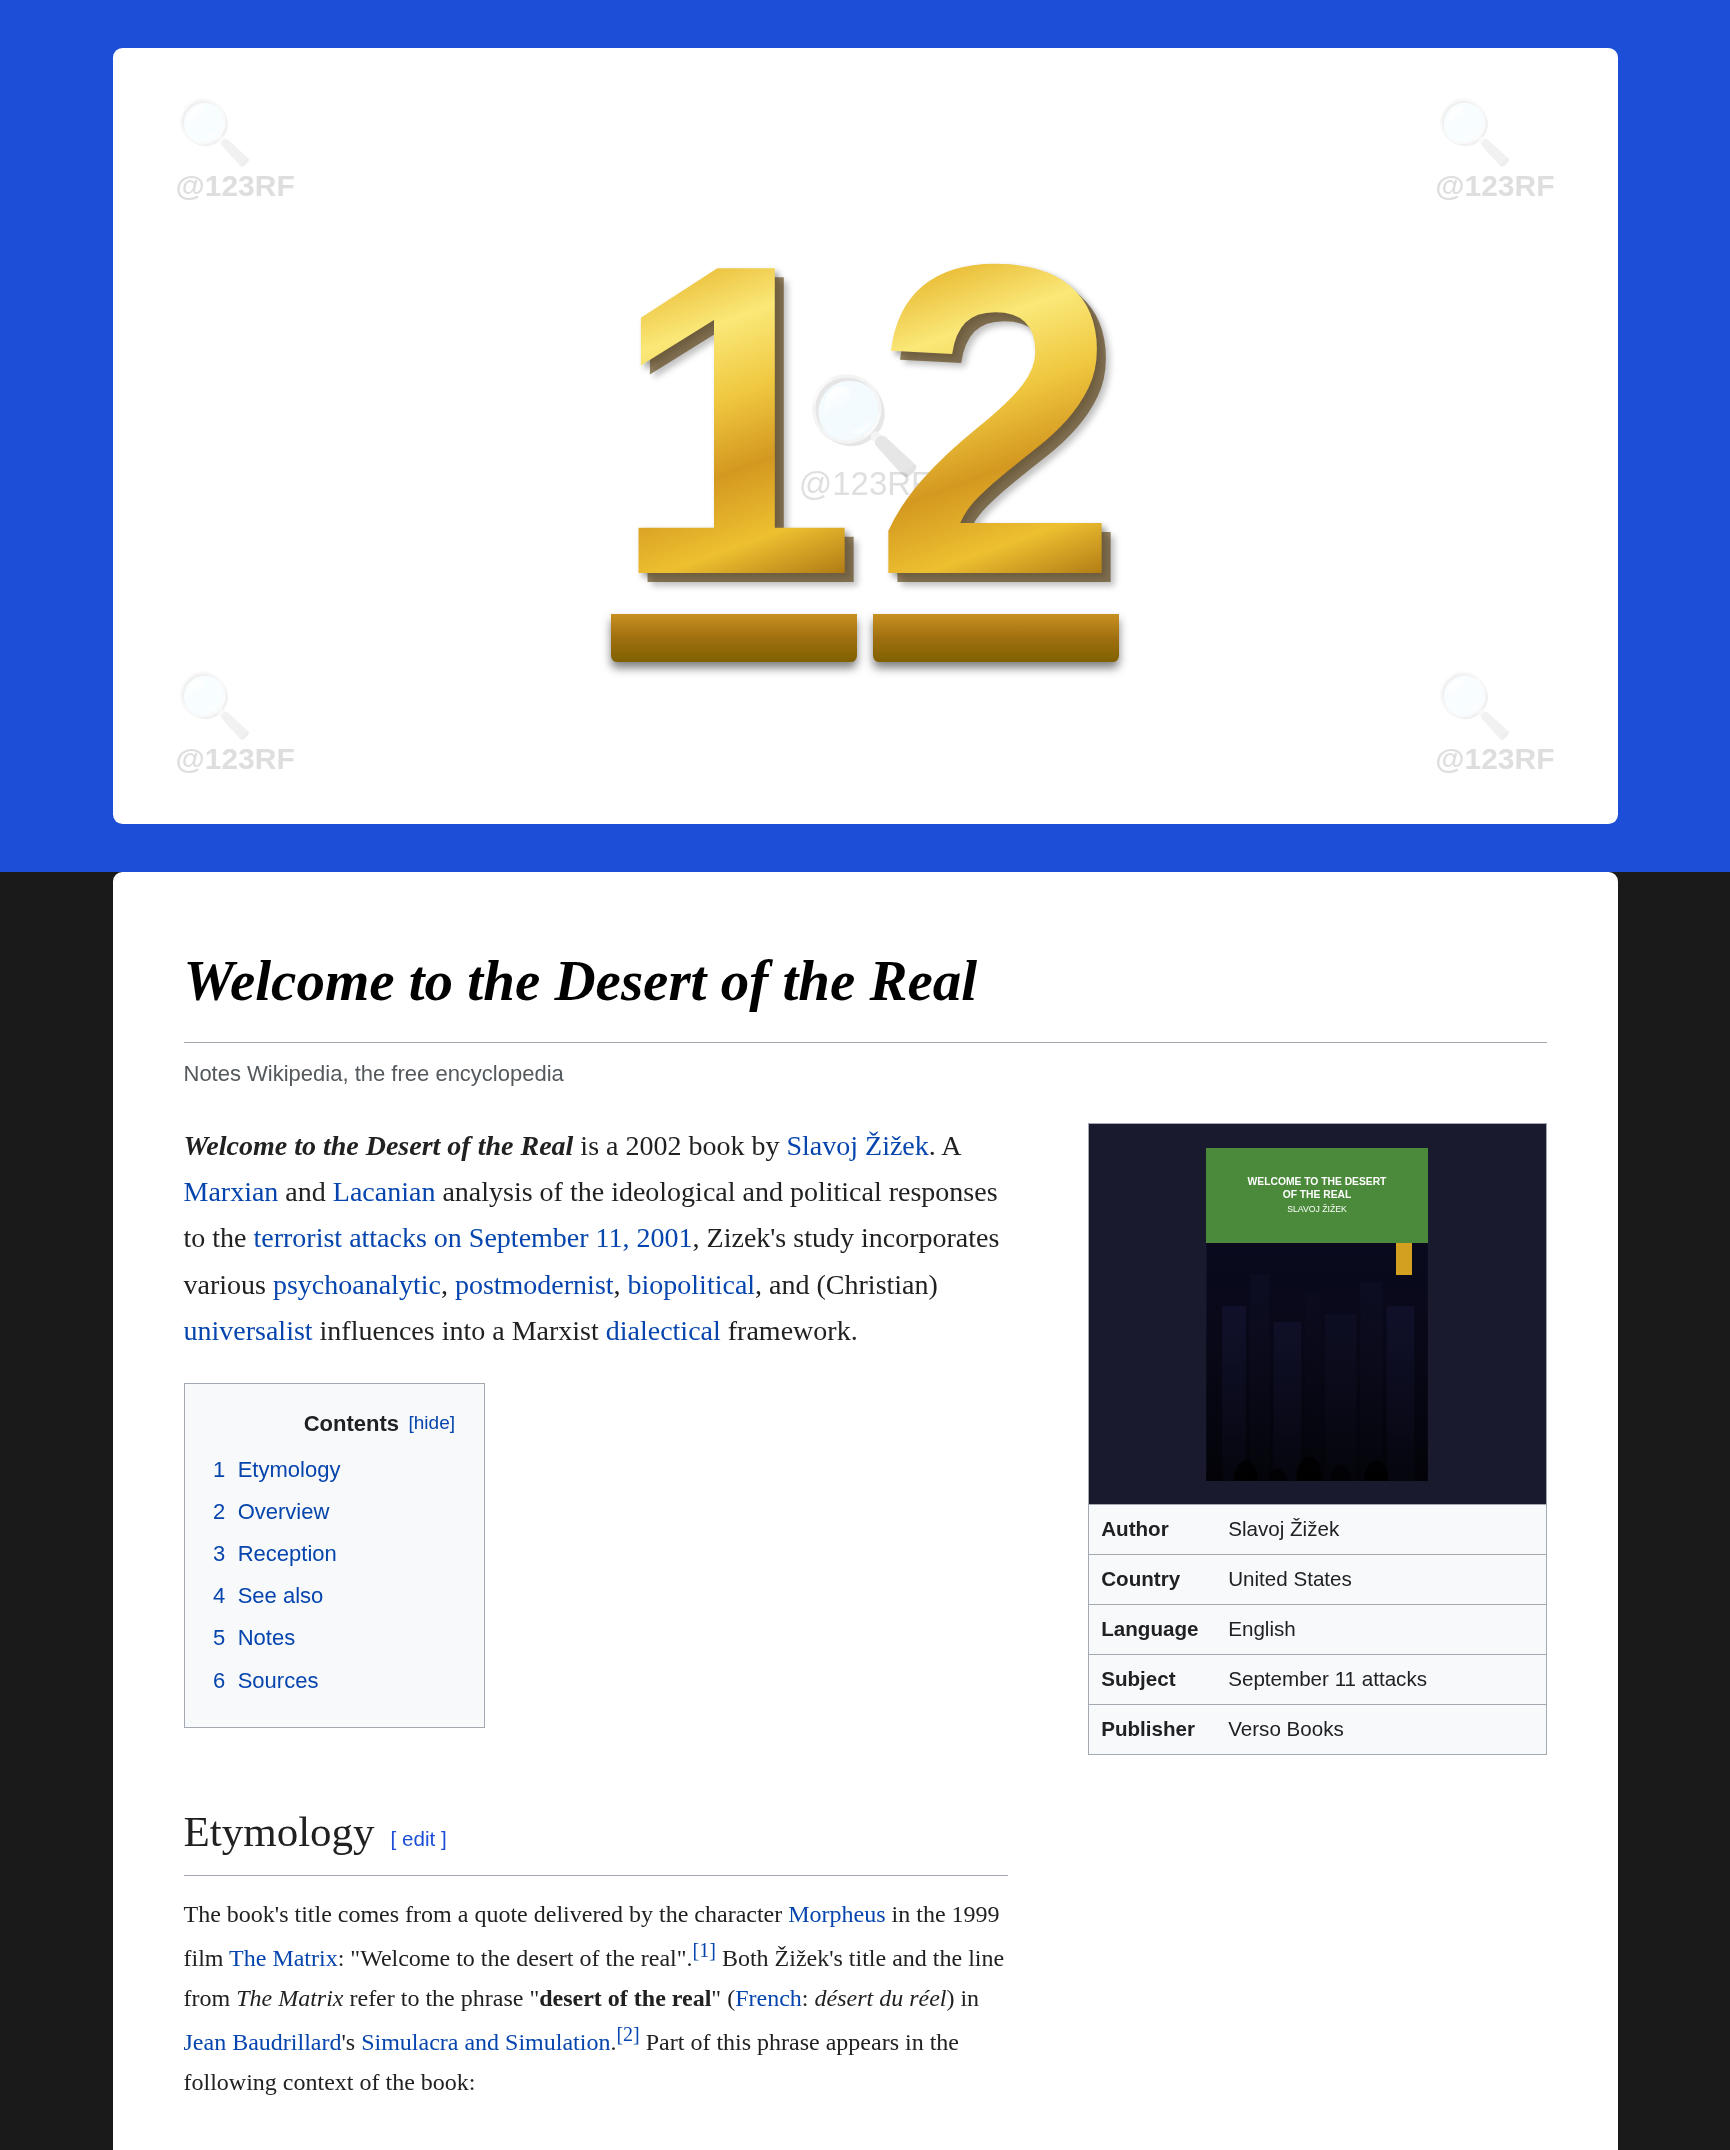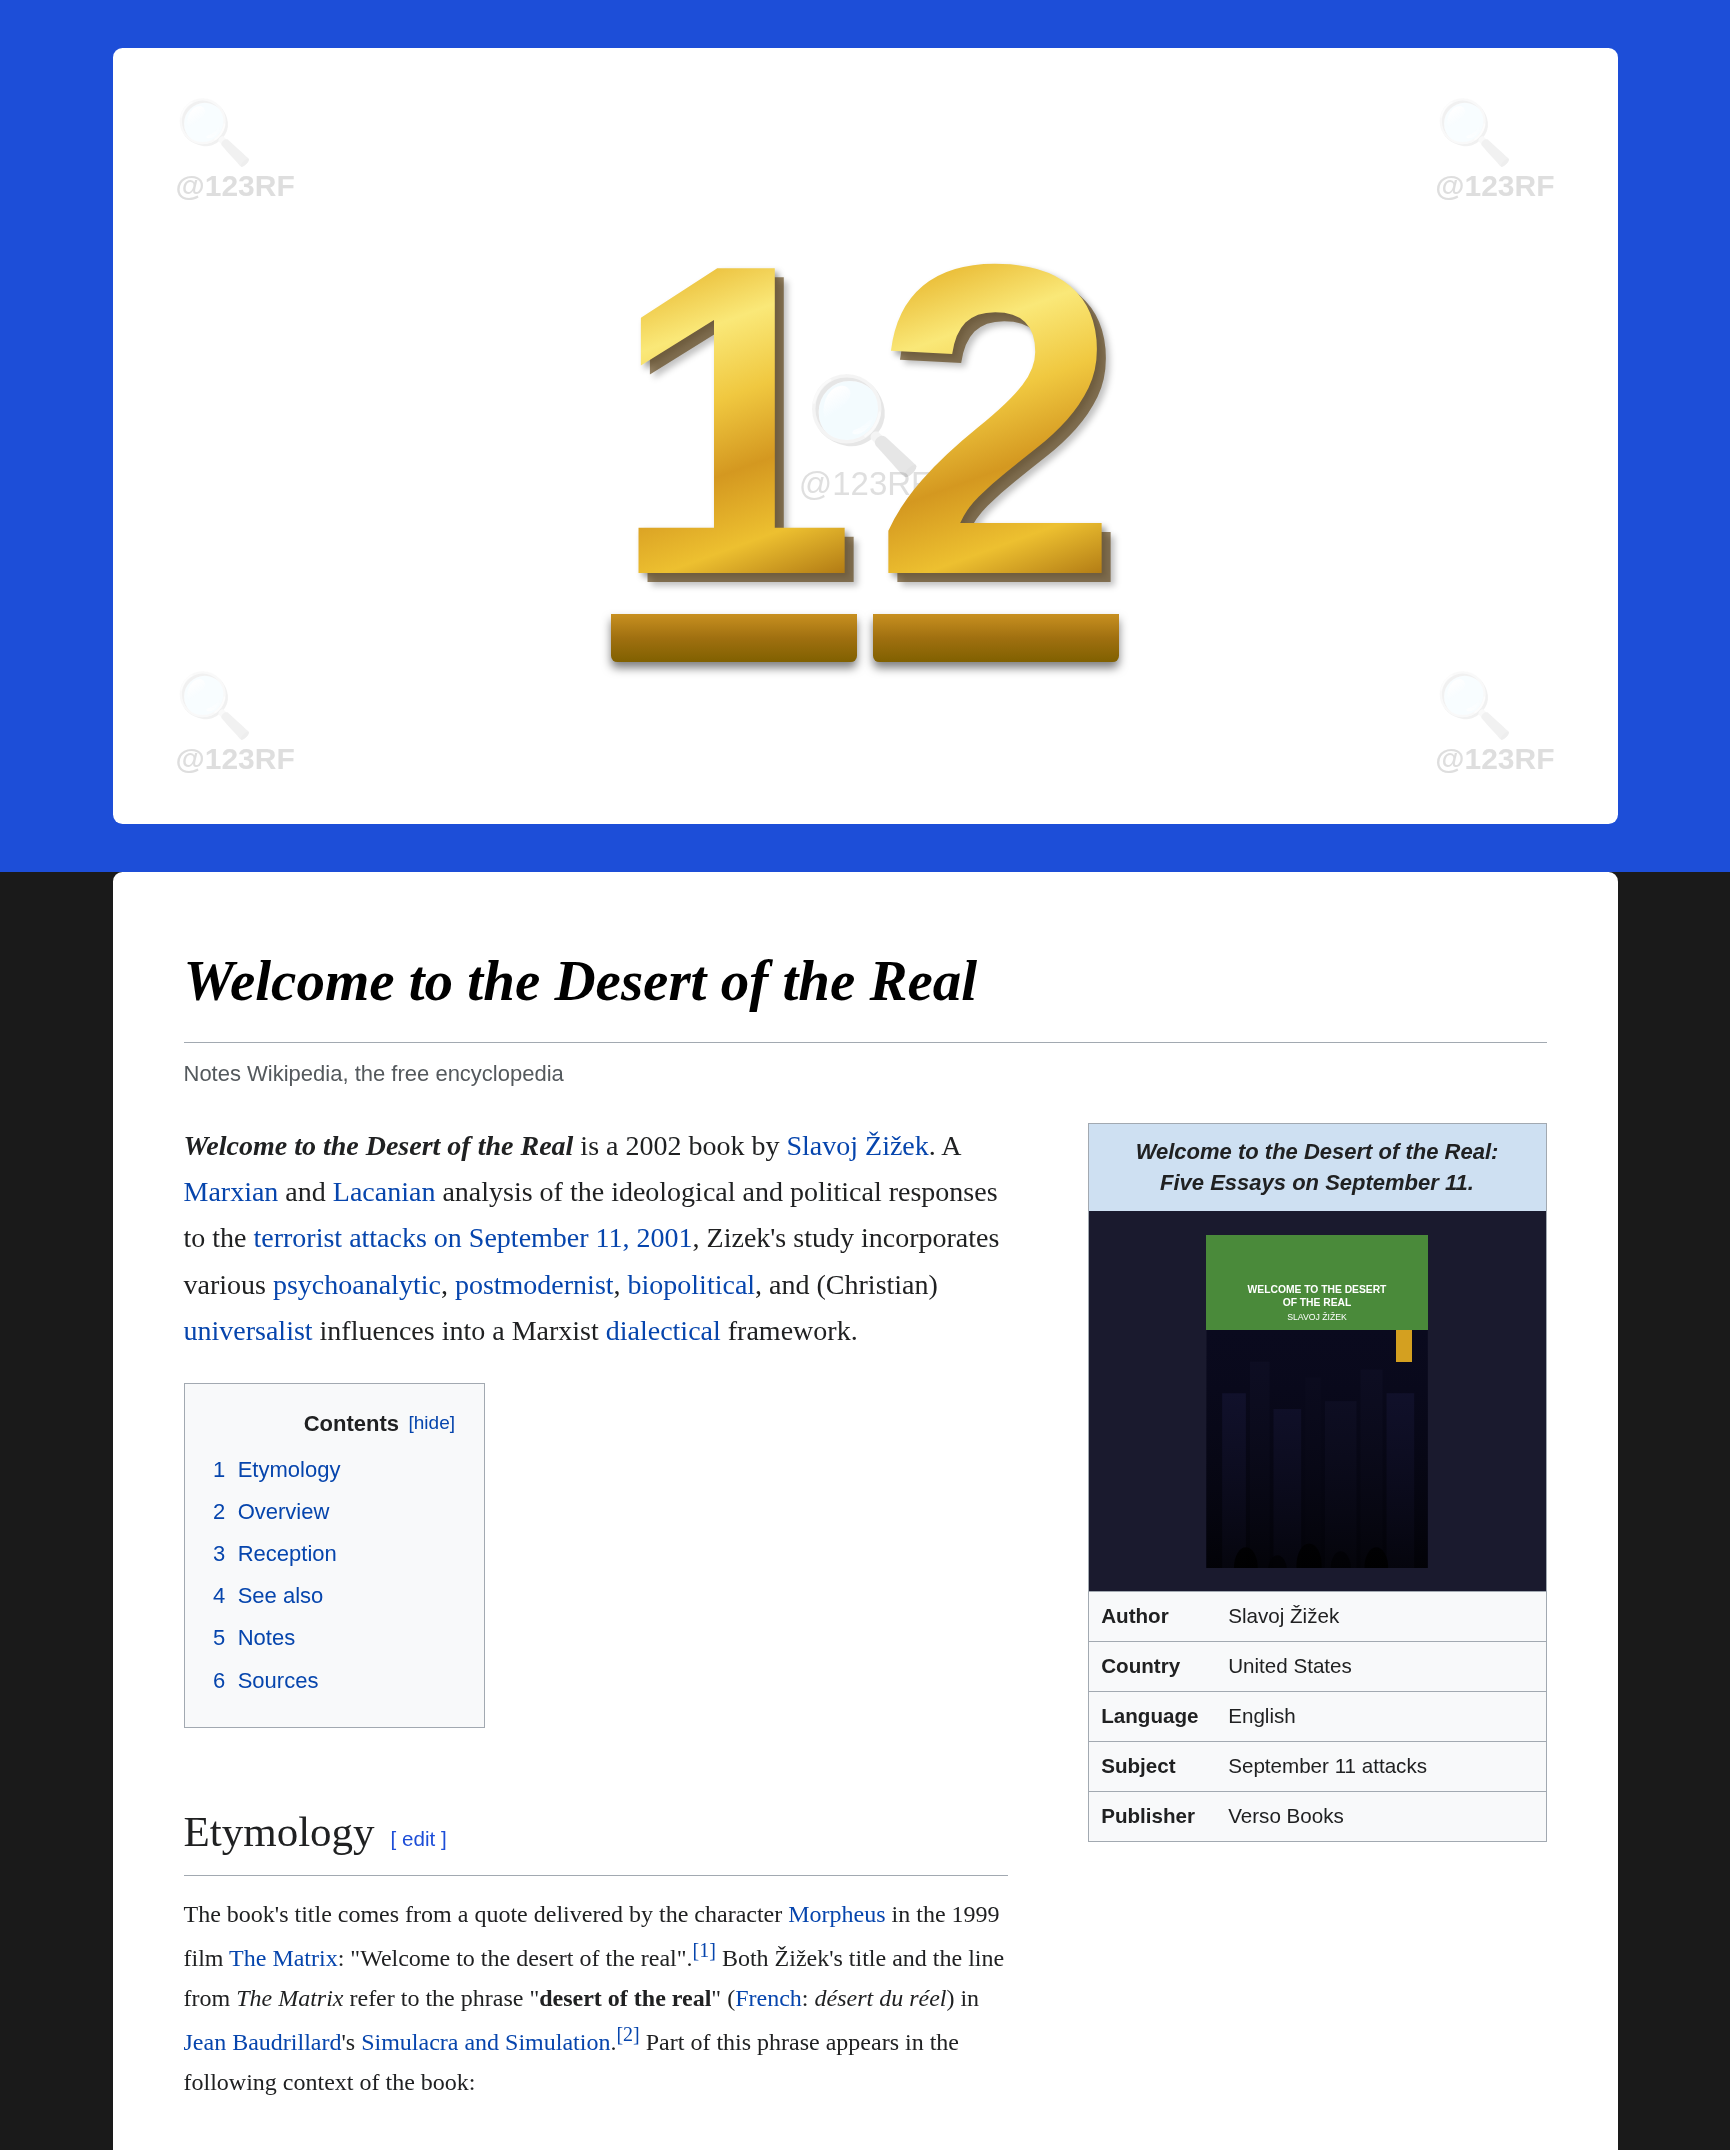--- a/index.html
+++ b/index.html
@@ -224,21 +224,21 @@
       background: #1a1a2e;
       display: flex;
       flex-direction: column;
     }
 
     .book-top-band {
       background: #4a8a3a;
       height: 95px;
       display: flex;
       flex-direction: column;
-      justify-content: flex-end;
+      justify-content: center;
       padding: 6.3px 9.5px;
     }
 
     .book-top-text {
       color: white;
       font-size: 10.3px;
       font-weight: bold;
       line-height: 1.3;
       text-align: center;
       font-family: Arial, sans-serif;
@@ -451,23 +451,20 @@
           <h2 class="section-heading reception-heading">
             <span>Reception</span>
             <span class="edit-link link">[ edit ]</span>
           </h2>
 
         </div>
 
       </div>
 
       <div class="infobox">
-        <div class="infobox-title">
-          <span>Welcome to the Desert of the Real:<br>Five Essays on September 11.</span>
-        </div>
 
         <div class="infobox-image">
 
           <div class="book-cover">
             <div class="book-top-band">
               <div class="book-top-text">WELCOME TO THE DESERT<br>OF THE REAL<br><span style="font-size:8.7px; font-weight:normal;">SLAVOJ ŽIŽEK</span></div>
             </div>
             <div class="book-image-area">
               
               <svg width="222" height="245" viewBox="0 0 280 310" xmlns="http://www.w3.org/2000/svg">

